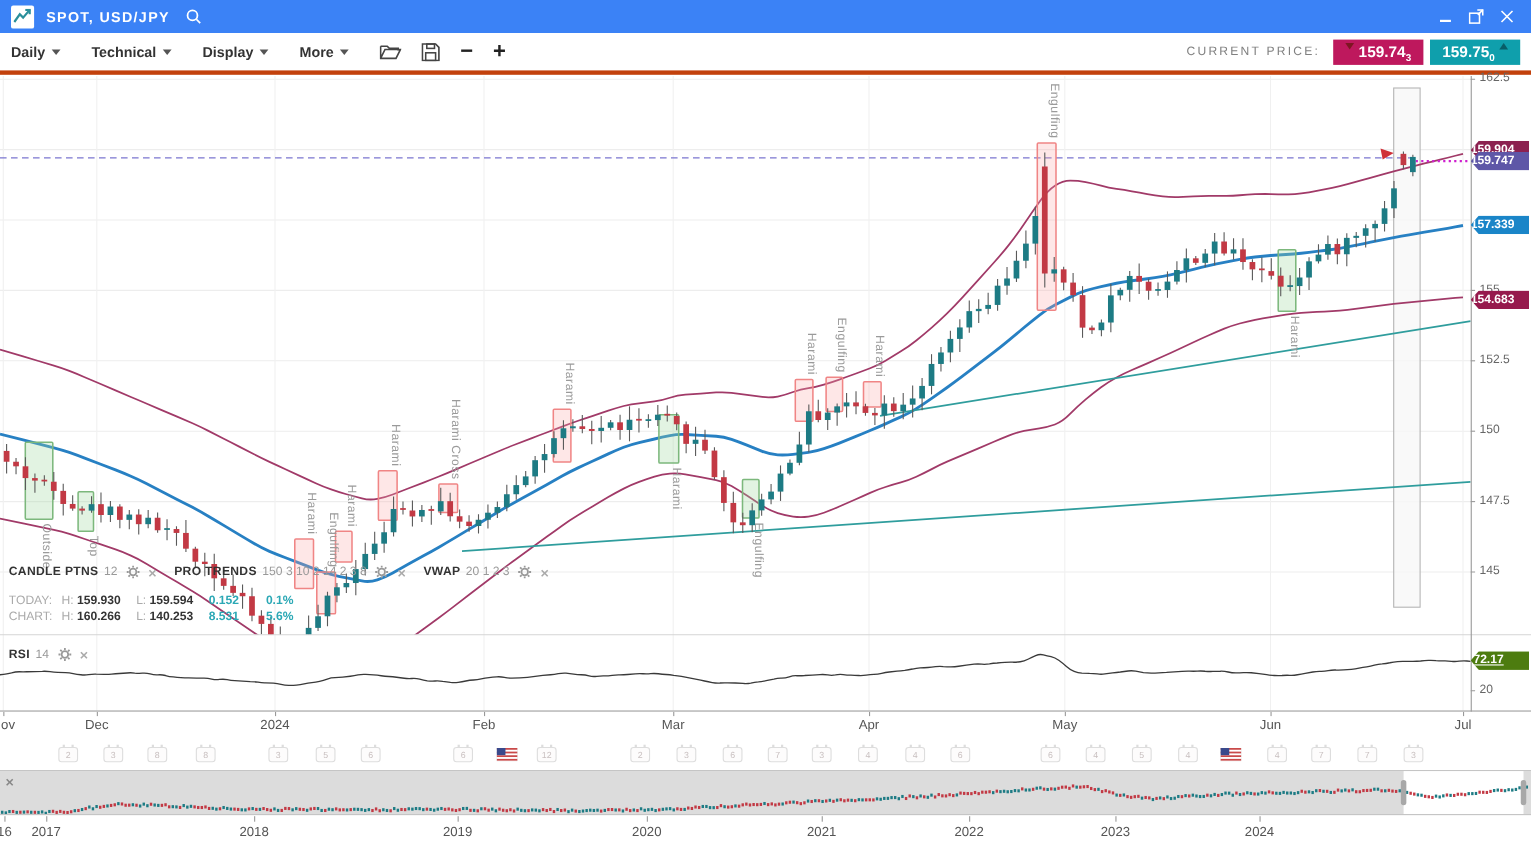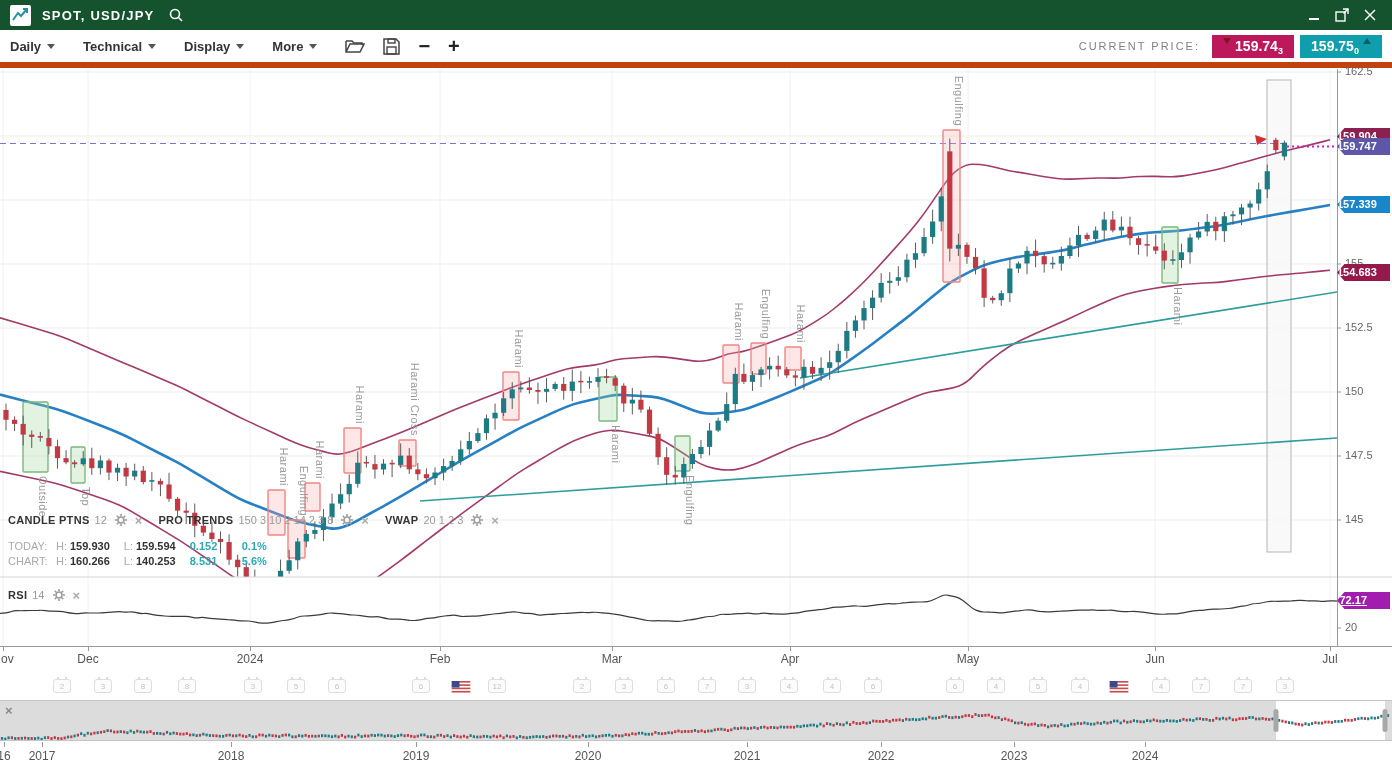--- a/index.html
+++ b/index.html
@@ -2,32 +2,32 @@
 <html><head>
 <meta charset="utf-8">
 <style>
   * { margin:0; padding:0; box-sizing:border-box; }
   html,body { width:1392px; height:766px; overflow:hidden; background:#fff;
     font-family:"Liberation Sans", sans-serif; }
   .app { position:relative; width:1392px; height:766px; background:#fff; }
 
   
   .titlebar { position:absolute; left:0; top:0; width:1392px; height:30px;
-    background:#14532d; display:flex; align-items:center; padding:0 10px; }
+    background:#3b82f6; display:flex; align-items:center; padding:0 10px; }
   .logo { width:21px; height:21px; background:#fff; border-radius:2px;
     display:flex; align-items:center; justify-content:center; margin-right:11px; }
   .win-title { color:#fff; font-size:13px; font-weight:bold; letter-spacing:1.2px; }
   .tb-search { margin-left:14px; display:flex; align-items:center; cursor:pointer; }
   .tb-spacer { flex:1; }
   .win-btn { color:#fff; width:24px; height:22px; display:flex; align-items:center;
     justify-content:center; margin-left:4px; cursor:pointer; font-size:13px; }
 
   
   .toolbar { position:absolute; left:0; top:30px; width:1392px; height:38px;
-    background:#fff; border-bottom:6px solid #c2410c; display:flex; align-items:center;
+    background:#fff; border-bottom:4px solid #c2410c; display:flex; align-items:center;
     padding:0 10px; }
   .menu-btn { font-size:13px; font-weight:bold; color:#333; margin-right:28px;
     cursor:pointer; display:flex; align-items:center; white-space:nowrap; }
   .caret { width:0; height:0; border-left:4px solid transparent; border-right:4px solid transparent;
     border-top:5px solid #555; margin-left:6px; }
   .tool-ico { margin-right:18px; cursor:pointer; display:flex; align-items:center; }
   .zoom-btn { font-size:20px; font-weight:bold; color:#222; margin-right:18px; cursor:pointer;
     line-height:20px; }
   .cp-label { font-size:11px; color:#808080; letter-spacing:2px; margin-right:12px; }
   .price-badge { height:23px; min-width:82px; display:flex; align-items:center; justify-content:center;
@@ -568,21 +568,21 @@
         <div class="p-tick" style="top: 189px;">155</div>
         <div class="p-tick" style="top: 253px;">152.5</div>
         <div class="p-tick" style="top: 317px;">150</div>
         <div class="p-tick" style="top: 381px;">147.5</div>
         <div class="p-tick" style="top: 445px;">145</div>
         <div class="p-tick" style="top: 553px;">20</div>
         <div class="p-badge" style="top: 60px; background: rgb(140, 33, 80);">159.904</div>
         <div class="p-badge" style="top: 70px; background: rgb(94, 87, 167);">159.747</div>
         <div class="p-badge" style="top: 128px; background: rgb(26, 133, 200);">157.339</div>
         <div class="p-badge" style="top: 196px; background: rgb(150, 25, 77);">154.683</div>
-        <div class="p-badge" style="top: 524px; background: #a21caf; text-decoration: underline;">72.17</div>
+        <div class="p-badge" style="top: 524px; background: #4d7c0f; text-decoration: underline;">72.17</div>
       </div>
 
     <div class="legend-bar">
       <span class="lg-group">
         <span class="lg-name">CANDLE PTNS</span>
         <span class="lg-params">12</span>
         <span class="lg-ico">
           <svg width="12" height="12" viewBox="0 0 12 12">
               <circle cx="6" cy="6" r="3" fill="none" stroke="#999" stroke-width="1.6"></circle>
               <g stroke="#999" stroke-width="1.6">

